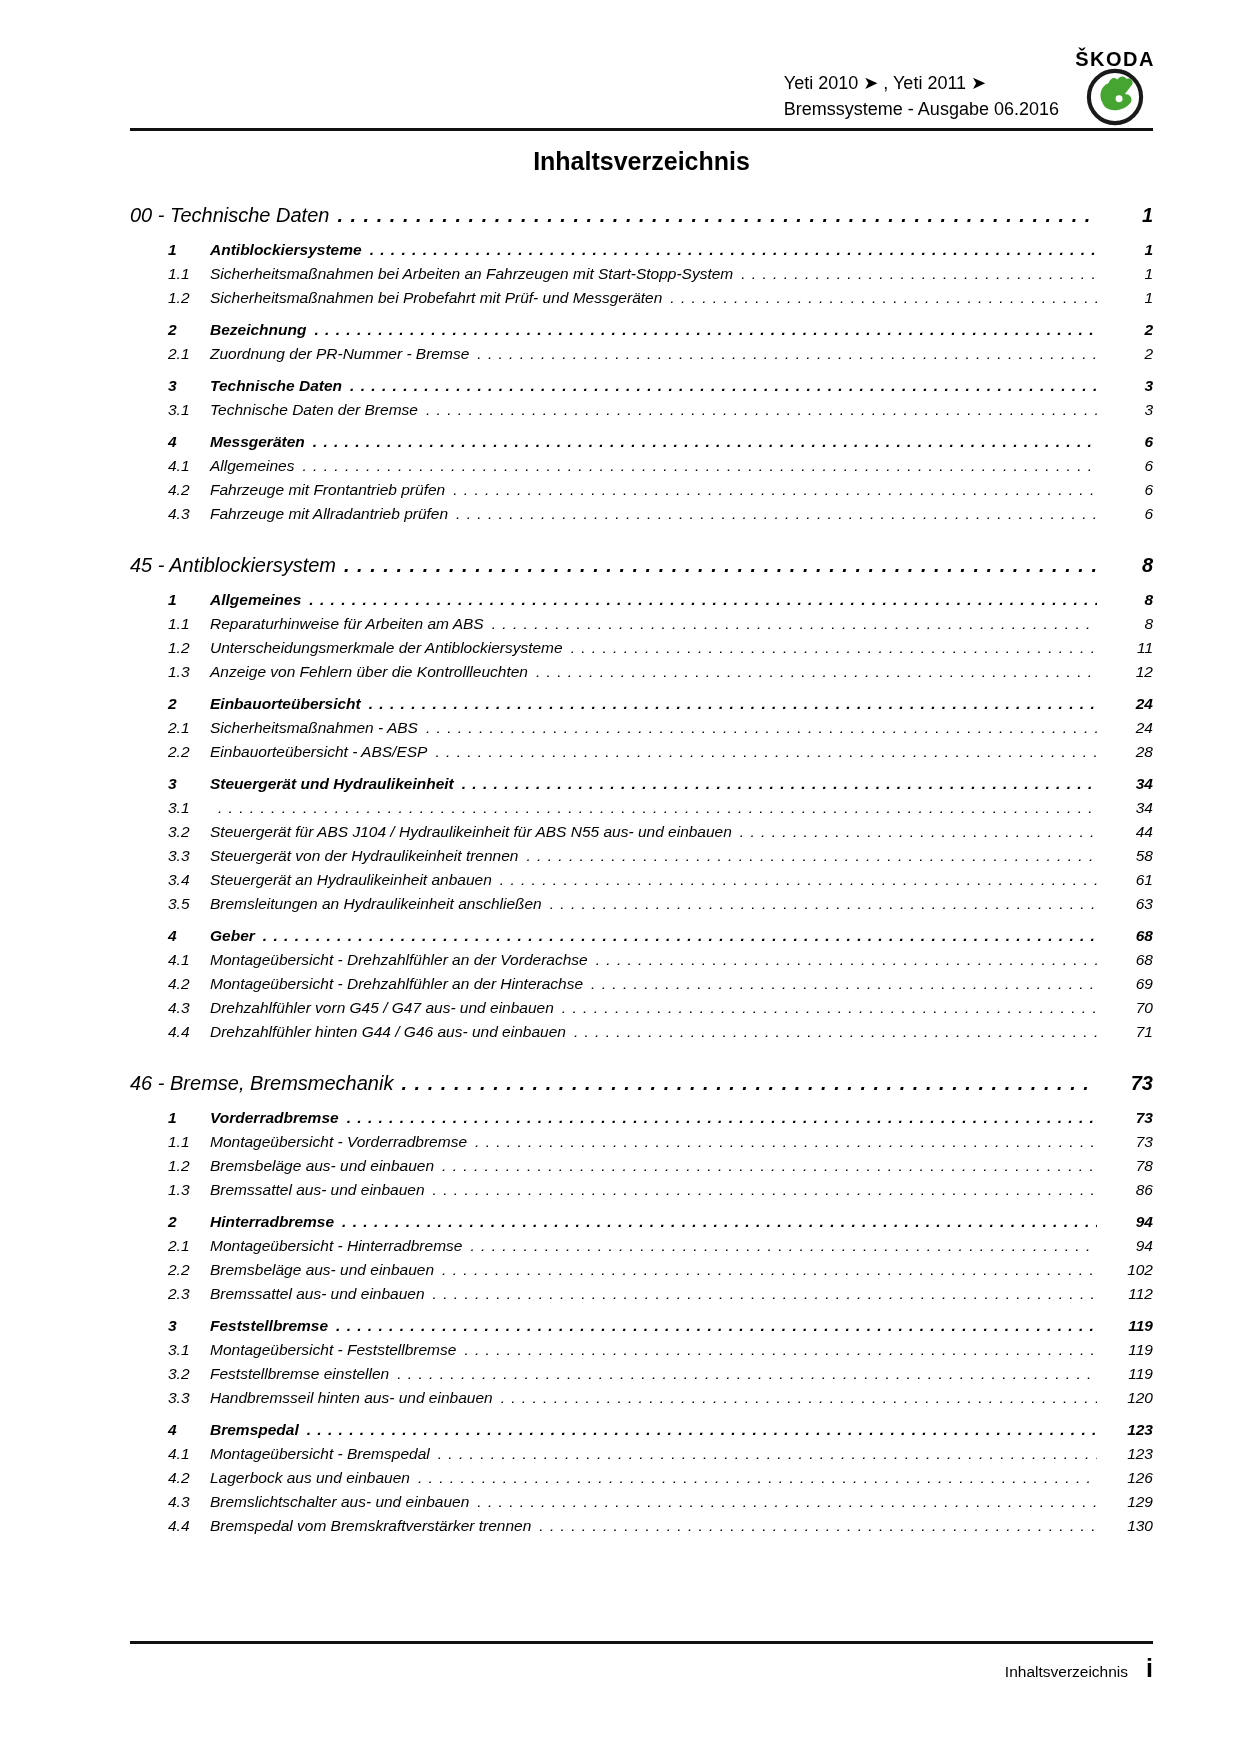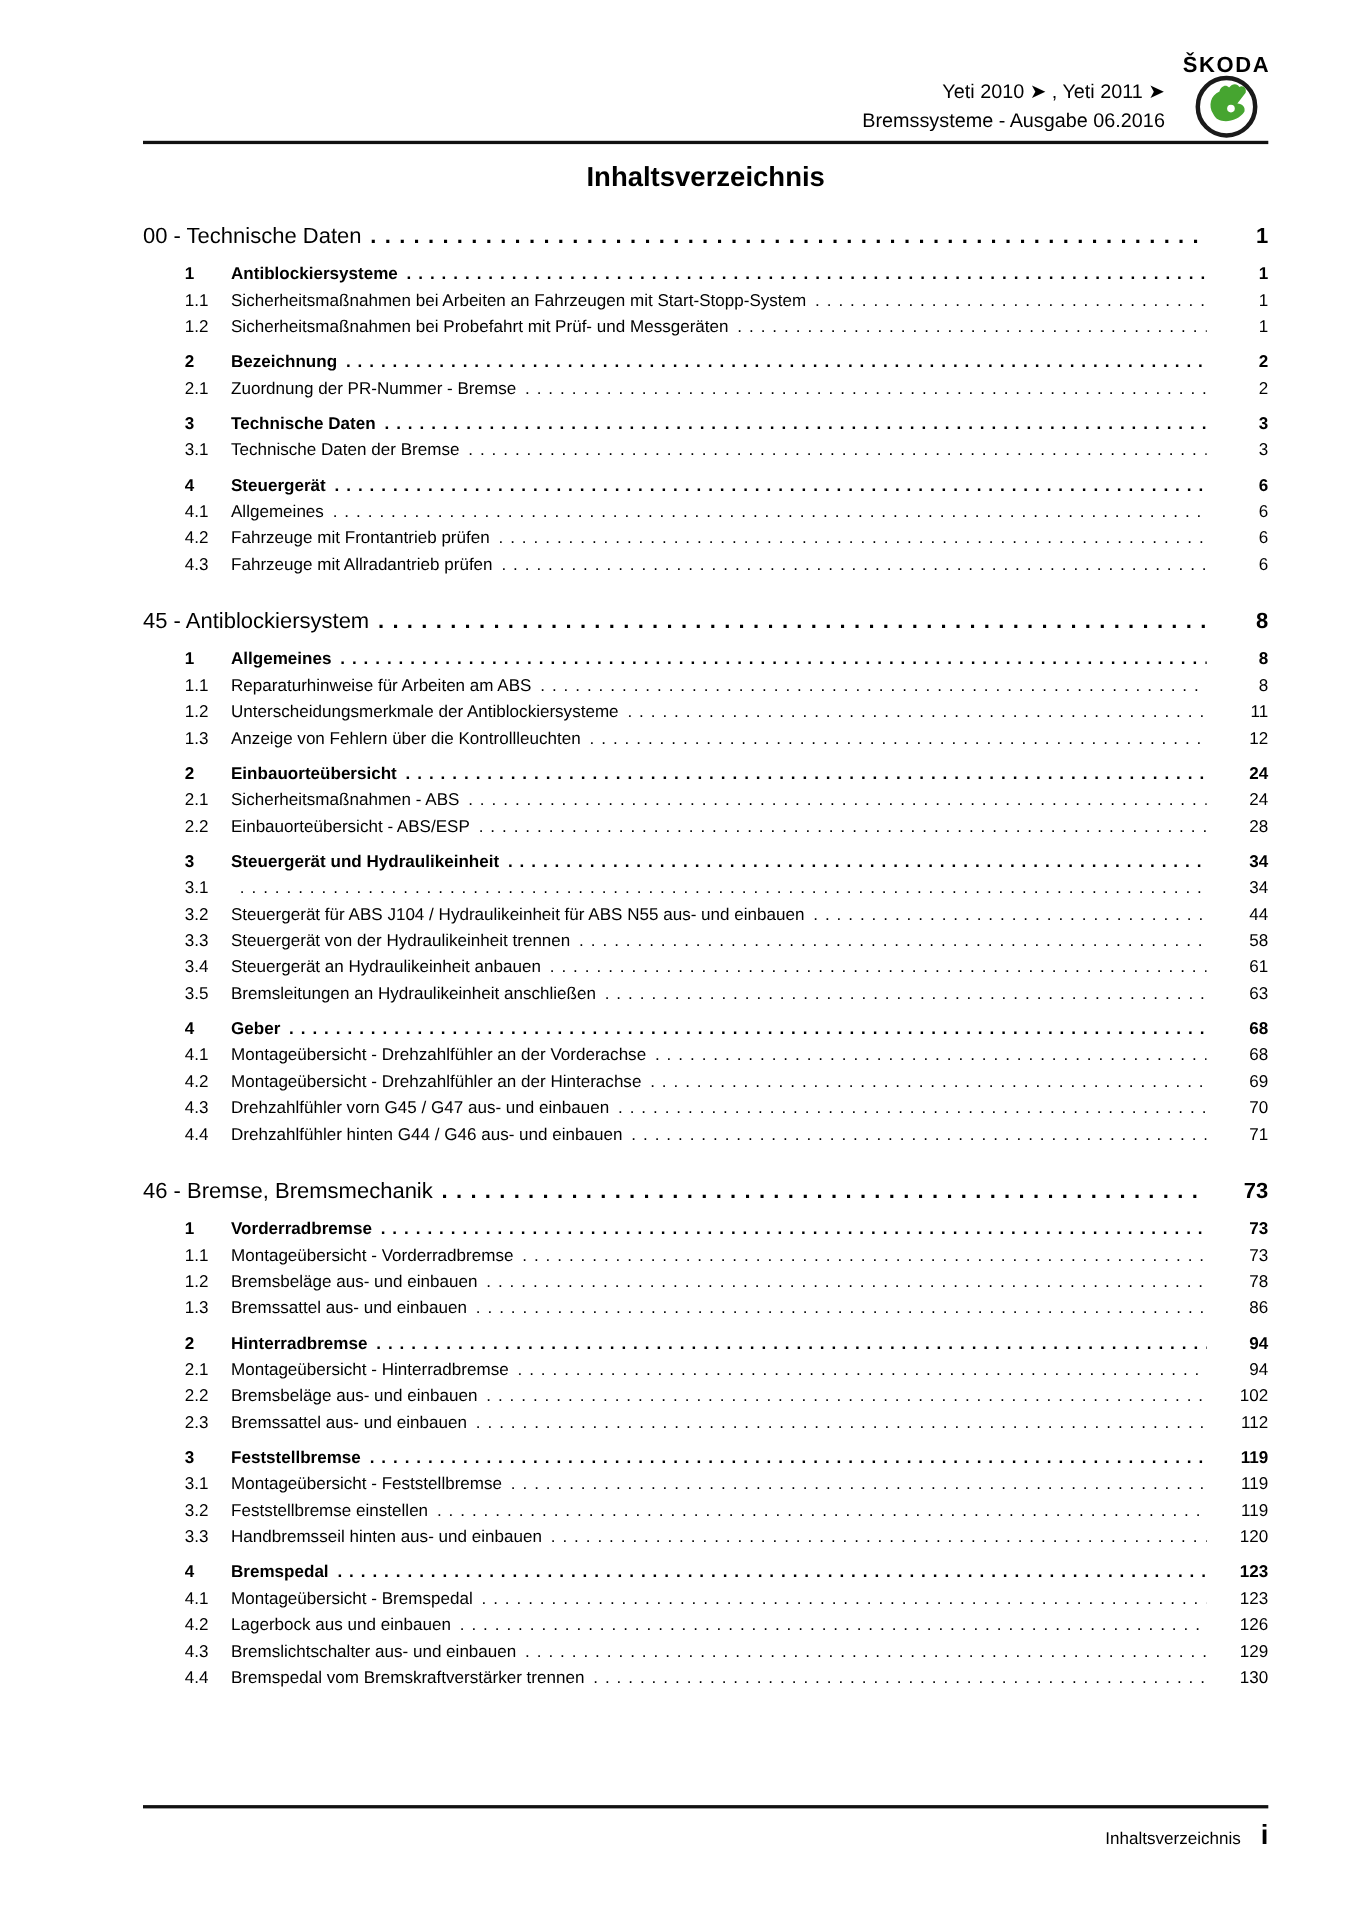--- a/index.html
+++ b/index.html
@@ -21,21 +21,20 @@
   }
   
   .header {
     display: flex;
     justify-content: flex-end;
     align-items: flex-end;
     gap: 18px;
     padding-top: 52px;
   }
   .header-text {
-    text-align: right;
     font-size: 18px;
     line-height: 26px;
     padding-bottom: 4px;
   }
   .logo {
     display: flex;
     flex-direction: column;
     align-items: center;
     width: 76px;
   }
@@ -59,20 +58,21 @@
     margin-bottom: 4px;
   }
   
   .toc { margin-top: 10px; }
   .section { margin-top: 24px; }
   .row {
     display: flex;
     align-items: flex-start;
     line-height: 24px;
     font-size: 15.5px;
+    font-style: italic;
   }
   .chapter-row {
     font-size: 20px;
     line-height: 30px;
     font-weight: bold;
   }
   .chapter-row .chapter-label { font-weight: normal; }
   .entry { padding-left: 38px; }
   .entry .num { width: 42px; flex-shrink: 0; }
   .entry.lvl1 { font-weight: bold; margin-top: 8px; }
@@ -183,21 +183,21 @@
 
   <div class="row entry">
     <span class="num">3.1</span>
     <span class="title-cell">Technische Daten der Bremse</span>
     <span class="dots"></span>
     <span class="page-num">3</span>
   </div>
 
   <div class="row entry lvl1">
     <span class="num">4</span>
-    <span class="title-cell">Steuergerät</span>
+    <span class="title-cell">Messgeräten</span>
     <span class="dots"></span>
     <span class="page-num">6</span>
   </div>
 
   <div class="row entry">
     <span class="num">4.1</span>
     <span class="title-cell">Allgemeines</span>
     <span class="dots"></span>
     <span class="page-num">6</span>
   </div>

